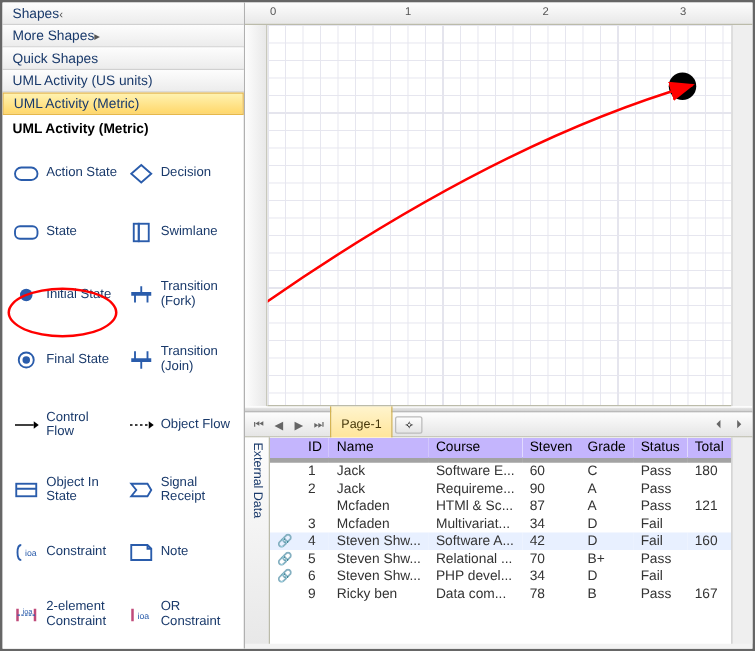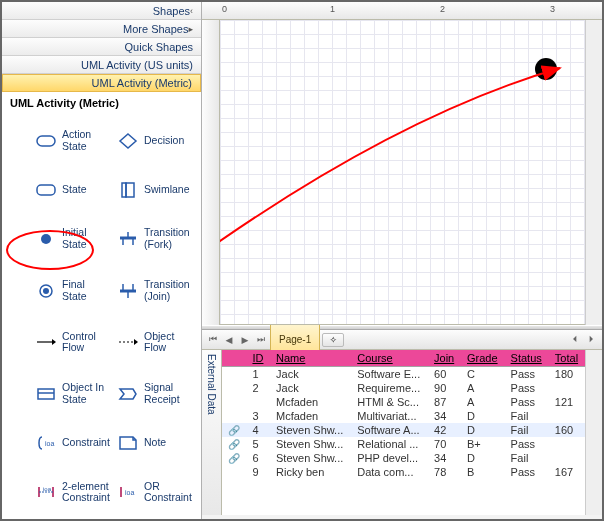--- a/index.html
+++ b/index.html
@@ -1,23 +1,23 @@
 <!DOCTYPE html>
 <html><head>
 <meta charset="utf-8">
 <style>
   * { box-sizing: border-box; margin: 0; padding: 0; }
   body { font-family: "Segoe UI", Tahoma, sans-serif; font-size: 11px; background: #fff; width: 604px; height: 521px; overflow: hidden; position: relative; border: 2px solid #666; }
   .main { display: flex; height: 100%; }
   .sidebar { width: 200px; border-right: 1px solid #b0b0b0; background: #fff; display:flex; flex-direction:column;}
-  .acc-item { display: flex; align-items: center; justify-content: flex-end; padding: 3px 8px; border-bottom: 1px solid #d0d0d0; background: linear-gradient(#fdfdfd,#ececec); color: #1a3a6b; cursor: pointer; height:18px; }
+  .acc-item { display: flex; align-items: center; justify-content: flex-start; padding: 3px 8px; border-bottom: 1px solid #d0d0d0; background: linear-gradient(#fdfdfd,#ececec); color: #1a3a6b; cursor: pointer; height:18px; }
   .acc-item .chev { font-size: 9px; color: #555; }
   .acc-item.active { background: linear-gradient(#fff2b0,#ffd76a); border: 1px solid #e6b84a; }
   .section-title { font-weight: bold; padding: 5px 8px; color: #000; }
-  .shapes-grid { display: grid; grid-template-columns: 1fr 1fr; gap: 6px 2px; padding: 4px 6px; overflow:auto; flex:1;margin-left:25px;}
+  .shapes-grid { display: grid; grid-template-columns: 1fr 1fr; gap: 6px 2px; padding: 4px 6px; overflow:auto; flex:1;}
   .shape-cell { display: flex; align-items: center; gap: 5px; padding: 2px 2px; color: #1a3a6b; cursor: grab; }
   .shape-icon { width: 22px; height: 18px; display: inline-flex; align-items:center; justify-content:center; flex-shrink:0;}
   .shape-label { font-size: 10.5px; line-height: 1.1; }
   .ring { position:absolute; border:2px solid #ff0000; border-radius:50%; width:88px; height:40px; left:4px; top:228px; pointer-events:none;}
   .right { flex:1; display:flex; flex-direction:column; position:relative; background:#f3f3f3;}
   .ruler-h { height:18px; background:linear-gradient(#fdfdfd,#e8e8e8); border-bottom:1px solid #bba; display:flex; align-items:flex-end; padding-left:22px; font-size:9px; color:#555; position:relative;}
   .ruler-h .num { position:absolute; bottom:5px; }
   .canvas-wrap { flex:1; display:flex; min-height:0;}
   .ruler-v { width:18px; background:linear-gradient(90deg,#fdfdfd,#e8e8e8); border-right:1px solid #bba;}
   .canvas { flex:1; background:#fff; position:relative; overflow:hidden; border-bottom:1px solid #bba;}
@@ -32,21 +32,21 @@
   .split { height:5px; background:linear-gradient(#e8e8e8,#d0d0d0); border-top:1px solid #fff; border-bottom:1px solid #aaa;}
   .tabs-bar { height:20px; background:linear-gradient(#fdfdfd,#e5e5e5); border-bottom:1px solid #bba; display:flex; align-items:center; padding:0 4px; gap:2px;}
   .nav-btn { width:14px; height:14px; display:inline-flex; align-items:center; justify-content:center; font-size:9px; color:#666; cursor:pointer;}
   .page-tab { background:linear-gradient(#fff7d6,#ffe08a); border:1px solid #d4b454; border-radius:2px 2px 0 0; padding:13px 8px; font-size:10px; color:#46370a; cursor:pointer;}
   .insert-tab { width:22px; height:14px; background:linear-gradient(#fdfdfd,#e5e5e5); border:1px solid #bbb; border-radius:2px; font-size:9px; display:flex; align-items:center; justify-content:center; cursor:pointer;}
   .bottom { flex:0 0 165px; display:flex; min-height:0;}
   .ext-tab { width:20px; background:linear-gradient(#fdfdfd,#e8e8e8); border-right:1px solid #bba; display:flex; align-items:flex-start; justify-content:center; padding-top:4px;}
   .ext-tab span { writing-mode:vertical-rl; font-size:10px; color:#1a3a6b;}
   .table-wrap { flex:1; overflow:auto; background:#fff;}
   table { border-collapse:collapse; width:100%; font-size:11px;}
-  th { text-align:left; font-weight:normal; color:#000; padding:2px 6px; border-bottom:1px solid #a3a3a3; position:sticky; top:0; background:#ec4899;text-decoration:underline;}
+  th { text-align:left; font-weight:normal; color:#000; padding:2px 6px; border-bottom:4px solid #a3a3a3; position:sticky; top:0; background:#c4b5fd;}
   td { padding:1px 6px; color:#333; white-space:nowrap;}
   tr.sel td { background:#e8f0ff;}
   td.link { width:16px; text-align:center; color:#888; font-size:10px;}
   .scroll-v { width:17px; background:#efefef; border-left:1px solid #ccc;}
 </style>
 </head>
 <body>
 
 <div class="main">
   <div class="sidebar">
@@ -262,21 +262,21 @@
           <span>External Data</span>
         </div>
       <div class="table-wrap">
         <table>
           <thead>
               <tr id="thead">
                 <th style="width:18px"></th>
                 <th>ID</th>
                 <th>Name</th>
                 <th>Course</th>
-                <th>Join</th>
+                <th>Steven</th>
                 <th>Grade</th>
                 <th>Status</th>
                 <th>Total</th>
               </tr>
             </thead>
           <tbody id="tbody">
               <tr>
                 <td class="link"></td>
                 <td>1</td>
                 <td>Jack</td>

